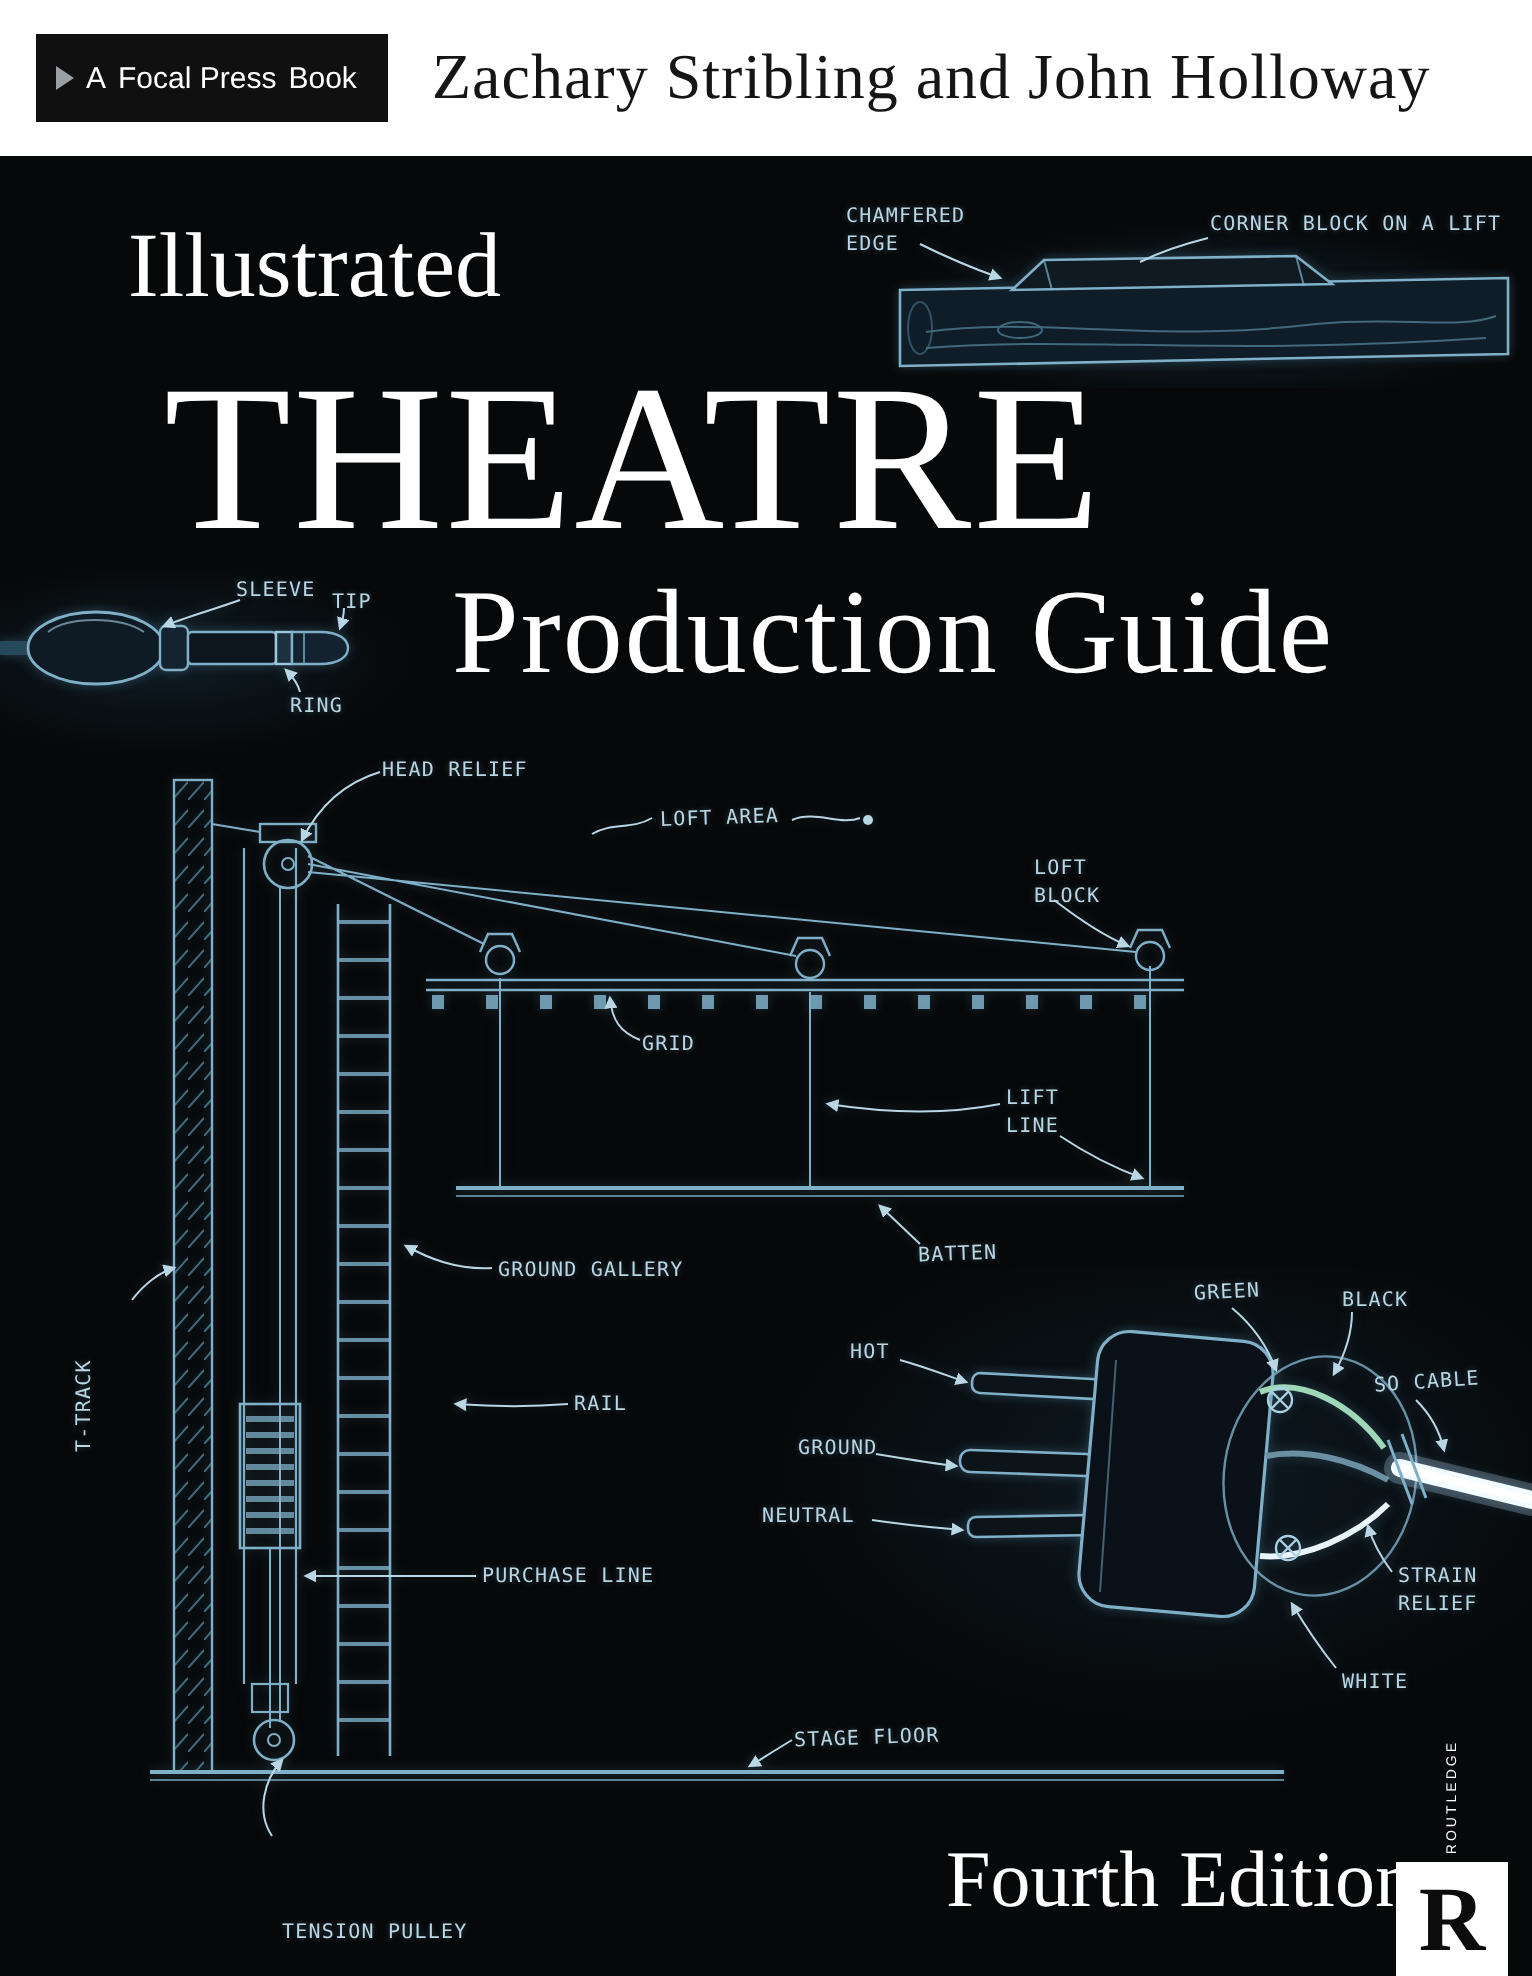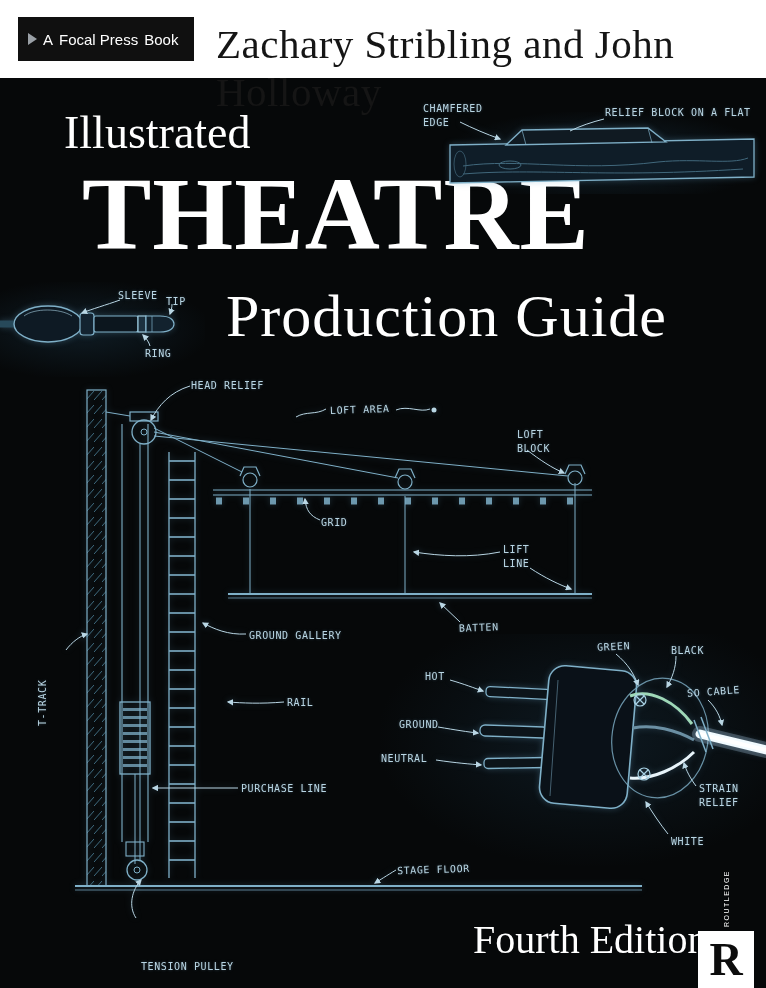--- a/index.html
+++ b/index.html
@@ -17,25 +17,25 @@
   .glow-jack{left:0;top:282px;width:205px;height:95px;background:radial-gradient(ellipse at 40% 50%,rgba(28,58,78,.40),rgba(6,10,14,0) 75%)}
   .glow-plug{left:380px;top:634px;width:386px;height:232px;background:radial-gradient(ellipse at 55% 45%,rgba(26,54,74,.38),rgba(6,10,14,0) 72%)}
 
   
   .topbar{position:absolute;left:0;top:0;width:766px;height:78px;background:var(--header-bg)}
   .badge{position:absolute;left:18px;top:17px;height:44px;background:var(--badge-bg);color:#fff;
          display:flex;align-items:center;gap:6px;padding:0 16px 0 10px;
          font-family:"Liberation Sans",sans-serif;font-size:15px;white-space:nowrap}
   .badge .tri{width:0;height:0;border-left:9px solid #9aa0a6;border-top:6px solid transparent;border-bottom:6px solid transparent;display:inline-block}
   .badge b{font-weight:400}
-  .authors{position:absolute;left:216px;top:20px;font-size:41px;color:#151515;letter-spacing:.5px}
+  .authors{position:absolute;left:216px;top:20px;font-size:32px;color:#151515;letter-spacing:.5px}
 
   
   .t1{position:absolute;left:64px;top:106px;font-size:46px;color:var(--title-white)}
-  .t2{position:absolute;left:82px;top:162px;font-size:104px;font-weight:700;color:var(--title-white);letter-spacing:1px;line-height:1}
+  .t2{position:absolute;left:82px;top:178px;font-size:104px;font-weight:400;color:var(--title-white);letter-spacing:1px;line-height:1}
   .t3{position:absolute;left:226px;top:282px;font-size:60px;color:var(--title-white);letter-spacing:1px}
   .edition{position:absolute;left:473px;top:916px;font-size:40px;color:var(--title-white)}
 
   
   svg.art{position:absolute;color:var(--accent-blue);filter:drop-shadow(0 0 3px rgba(110,170,205,.30))}
   .art-corner{left:408px;top:88px}
   .art-jack{left:0;top:278px}
   .art-rig{left:30px;top:372px}
   .art-plug{left:378px;top:628px}
 
@@ -237,21 +237,21 @@
       <path d="M330,72 C338,80 342,88 344,97" marker-end="url(#arrD)"></path>
       <path d="M60,99 C78,102 90,104 100,105" marker-end="url(#arrD)"></path>
       <path d="M58,132 C78,135 92,136 103,137" marker-end="url(#arrD)"></path>
       <path d="M318,158 C312,150 308,142 306,135" marker-end="url(#arrD)"></path>
       <path d="M290,206 C282,196 274,184 268,174" marker-end="url(#arrD)"></path>
     </g>
   </svg>
 
   <span class="lbl" style="left:423px;top:102px">CHAMFERED
 EDGE</span>
-  <span class="lbl" style="left:605px;top:106px">RELIEF BLOCK ON A FLAT</span>
+  <span class="lbl" style="left:605px;top:106px">CORNER BLOCK ON A LIFT</span>
 
   <span class="lbl" style="left:118px;top:289px">SLEEVE</span>
   <span class="lbl" style="left:166px;top:295px">TIP</span>
   <span class="lbl" style="left:145px;top:347px">RING</span>
 
   <span class="lbl" style="left:191px;top:379px">HEAD RELIEF</span>
   <span class="lbl r2" style="left:330px;top:403px">LOFT AREA</span>
   <span class="lbl" style="left:517px;top:428px">LOFT
 BLOCK</span>
   <span class="lbl" style="left:321px;top:516px">GRID</span>

